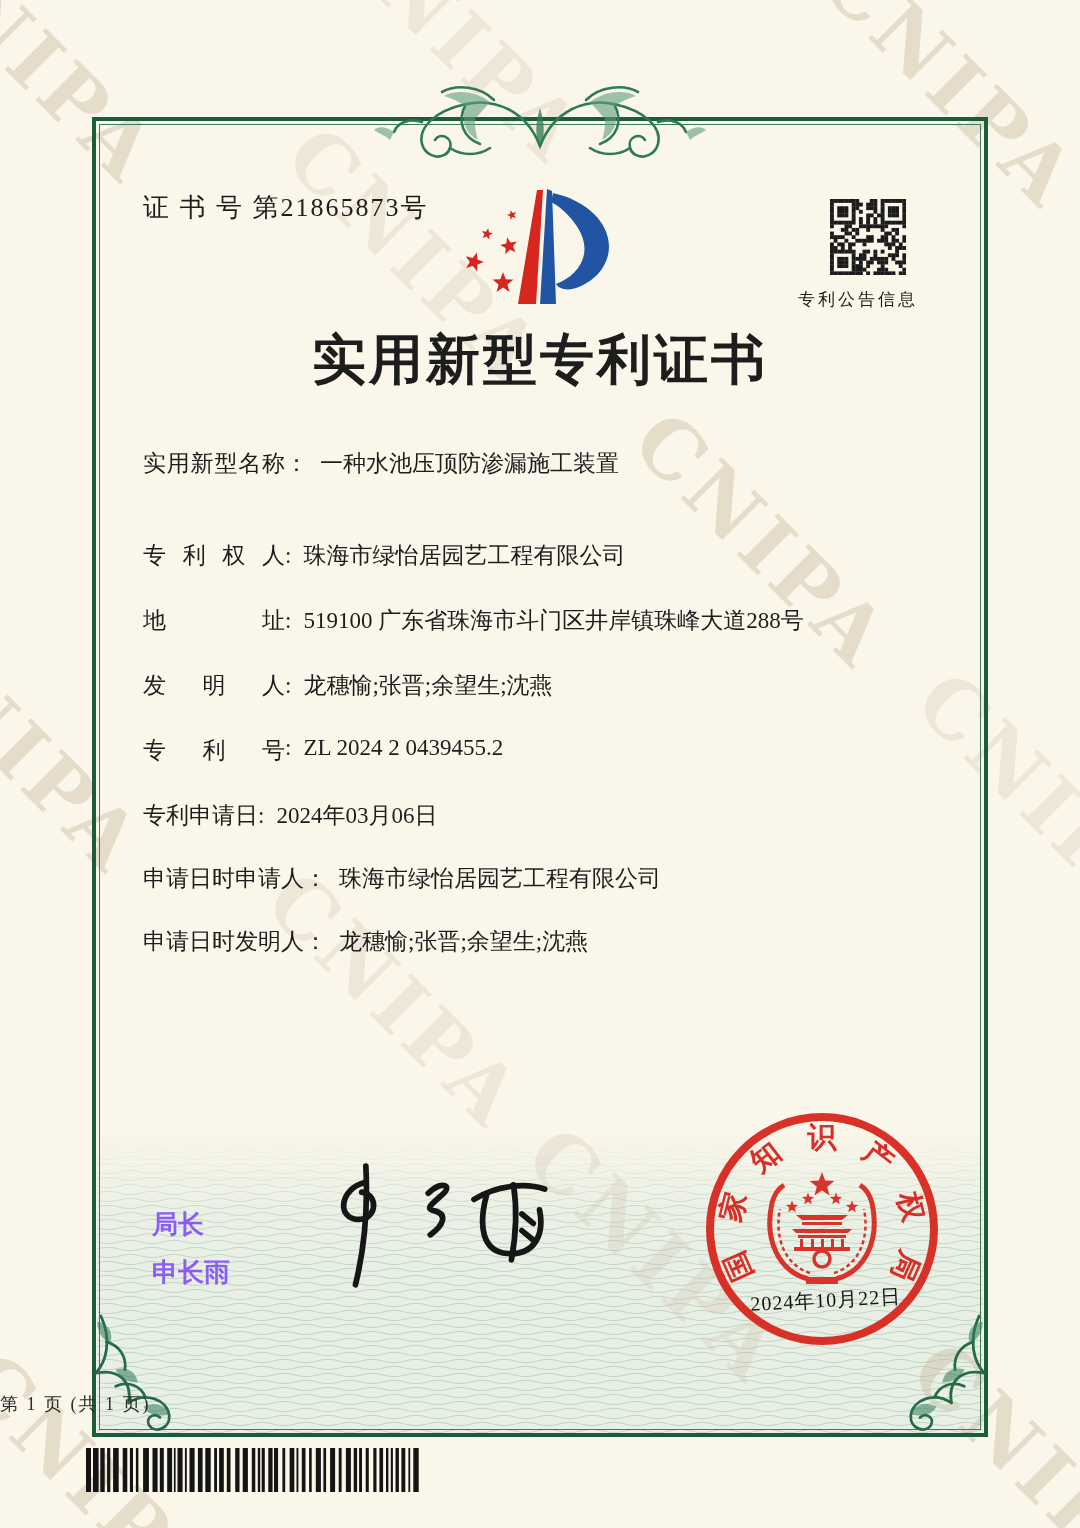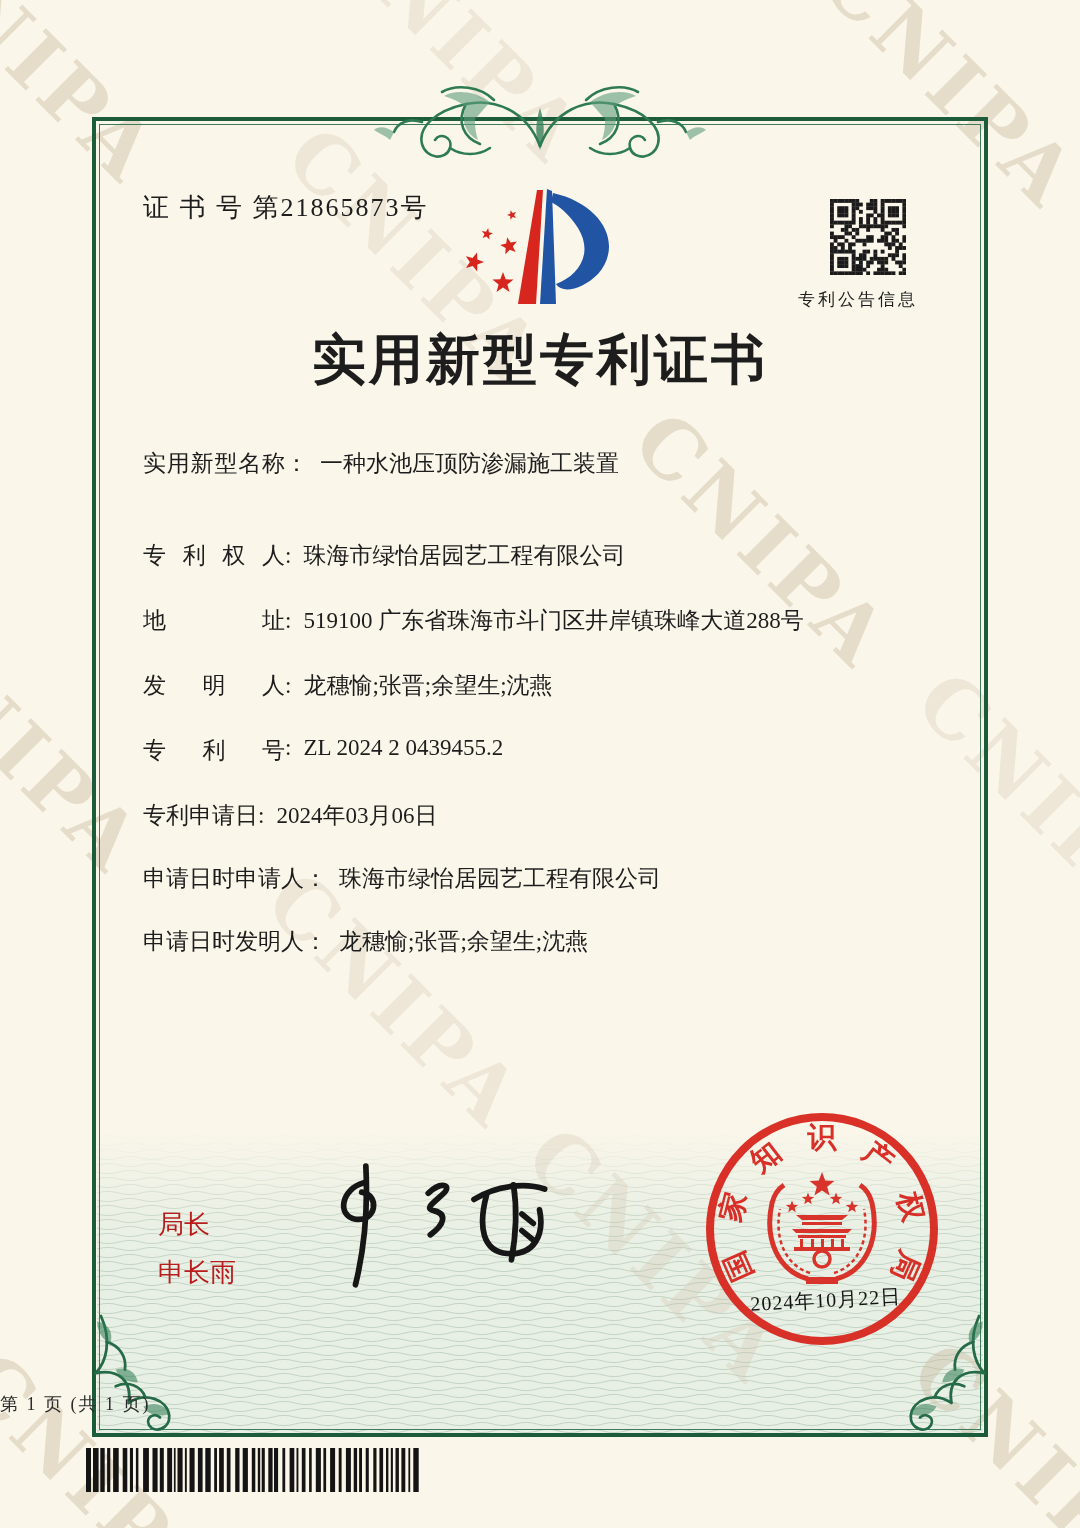--- a/index.html
+++ b/index.html
@@ -40,23 +40,23 @@
   .lbl-j{display:inline-block;width:142px;text-align:justify;text-align-last:justify;vertical-align:top;}
   .colon{margin-right:12px;}
   .rcol{position:absolute;left:603px;top:0;white-space:nowrap;}
   .pair{width:860px;}
 
   .statement{position:absolute;left:140px;top:1028px;width:800px;font-size:20px;
              line-height:39px;z-index:4;}
   .statement .l1{padding-left:2em;text-align:justify;text-align-last:justify;}
   .statement .l2{text-align:justify;text-align-last:justify;}
 
-  .officer{position:absolute;left:158px;top:1200px;z-index:4;
-           font-family:"Liberation Sans","DejaVu Sans",sans-serif;font-weight:normal;
-           font-size:26px;line-height:48px;color:#b91c1c;}
+  .officer{position:absolute;left:152px;top:1200px;z-index:4;
+           font-family:"Liberation Sans","DejaVu Sans",sans-serif;font-weight:bold;
+           font-size:26px;line-height:48px;color:#8b5cf6;}
   .signature{position:absolute;left:318px;top:1158px;width:260px;height:138px;z-index:4;}
 
   .seal{position:absolute;left:701px;top:1108px;width:242px;height:242px;z-index:5;}
   .seal-ring-txt{font-size:29px;font-weight:bold;fill:#d7261e;
                  font-family:"Liberation Serif","DejaVu Serif",serif;}
   .seal-date{font-size:20px;fill:#141414;letter-spacing:1px;
              font-family:"Liberation Serif","DejaVu Serif",serif;}
 
   .page-info{position:absolute;left:0;right:0;top:1392px;text-align:left;font-size:18px;
              letter-spacing:2px;color:#2b2b2b;z-index:4;}

